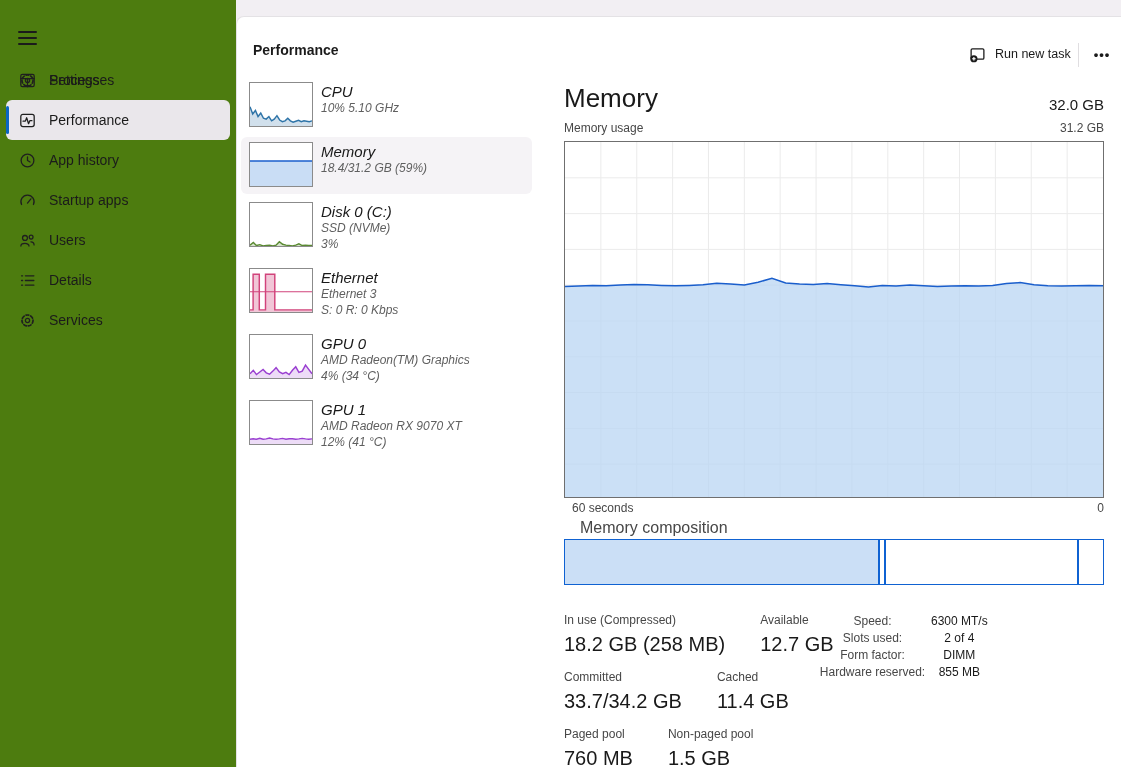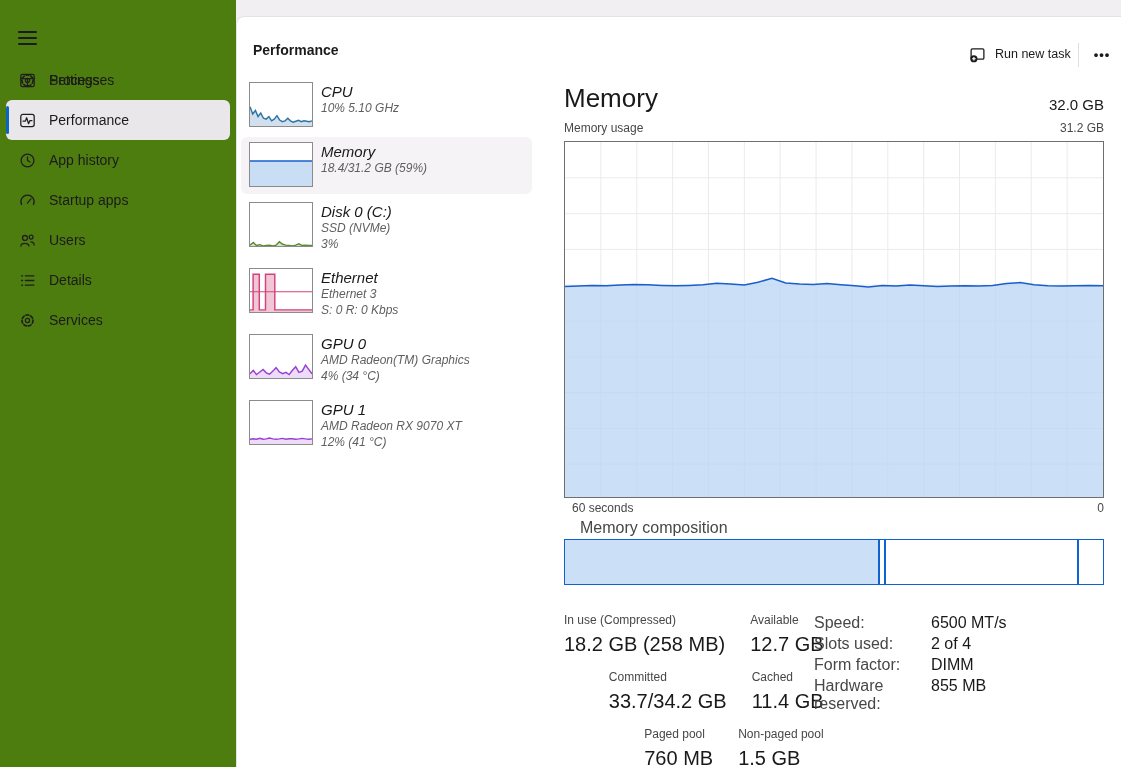--- a/index.html
+++ b/index.html
@@ -51,24 +51,24 @@
   .d-usage-max { position:absolute; right:0; top:104px; font-size:12px; color:#474747; }
   .bigchart { position:absolute; left:0; top:124px; width:540px; height:357px; }
   .bigchart svg { display:block; background:#fff; border:1px solid #6f6f6f; }
   .d-time { position:absolute; left:0; top:484px; font-size:12px; color:#474747;margin-left:8px; }
   .d-zero { position:absolute; right:0; top:484px; font-size:12px; color:#474747; }
   .d-comp-label { position:absolute; left:0; top:502px; font-size:16px; color:#474747;margin-left:16px; }
   .compbar { position:absolute; left:0; top:522px; width:540px; height:46px; border:1px solid #0f62d2; display:flex; background:#fff; }
   .compbar .seg { height:100%; }
   
   .stats-left { position:absolute; left:0; top:596px; }
-  .stat-row { display:flex; column-gap:25px; margin-bottom:13px;justify-content:flex-end; }
+  .stat-row { display:flex; column-gap:35px; margin-bottom:13px; }
   .stat-cell .slabel { font-size:12px; color:#474747; line-height:15px; margin-bottom:3px; }
   .stat-cell .svalue { font-size:20px; color:#191919; line-height:26px; white-space:nowrap; }
-  .stats-right { position:absolute; left:250px; top:597px; display:grid; grid-template-columns:117px auto; row-gap:3px; font-size:16px; }
+  .stats-right { position:absolute; left:250px; top:597px; display:grid; grid-template-columns:117px auto; row-gap:3px; font-size:12px;text-align:center; }
   .stats-right .rlabel { color:#474747; }
   .stats-right .rvalue { color:#191919; }
 </style>
 </head>
 <body>
 
 <div class="sidebar">
   <button class="hamburger">
     <div class="bars">
         <div></div>
@@ -329,21 +329,21 @@
         </div>
         <div class="stat-cell">
           <div class="slabel">Non-paged pool</div>
           <div class="svalue">1.5 GB</div>
         </div>
       </div>
     </div>
 
     <div class="stats-right">
       <div class="rlabel">Speed:</div>
-      <div class="rvalue">6500 MT/s</div>
+      <div class="rvalue">6300 MT/s</div>
       <div class="rlabel">Slots used:</div>
       <div class="rvalue">2 of 4</div>
       <div class="rlabel">Form factor:</div>
       <div class="rvalue">DIMM</div>
       <div class="rlabel">Hardware reserved:</div>
       <div class="rvalue">855 MB</div>
     </div>
   </div>
 </div>
 

